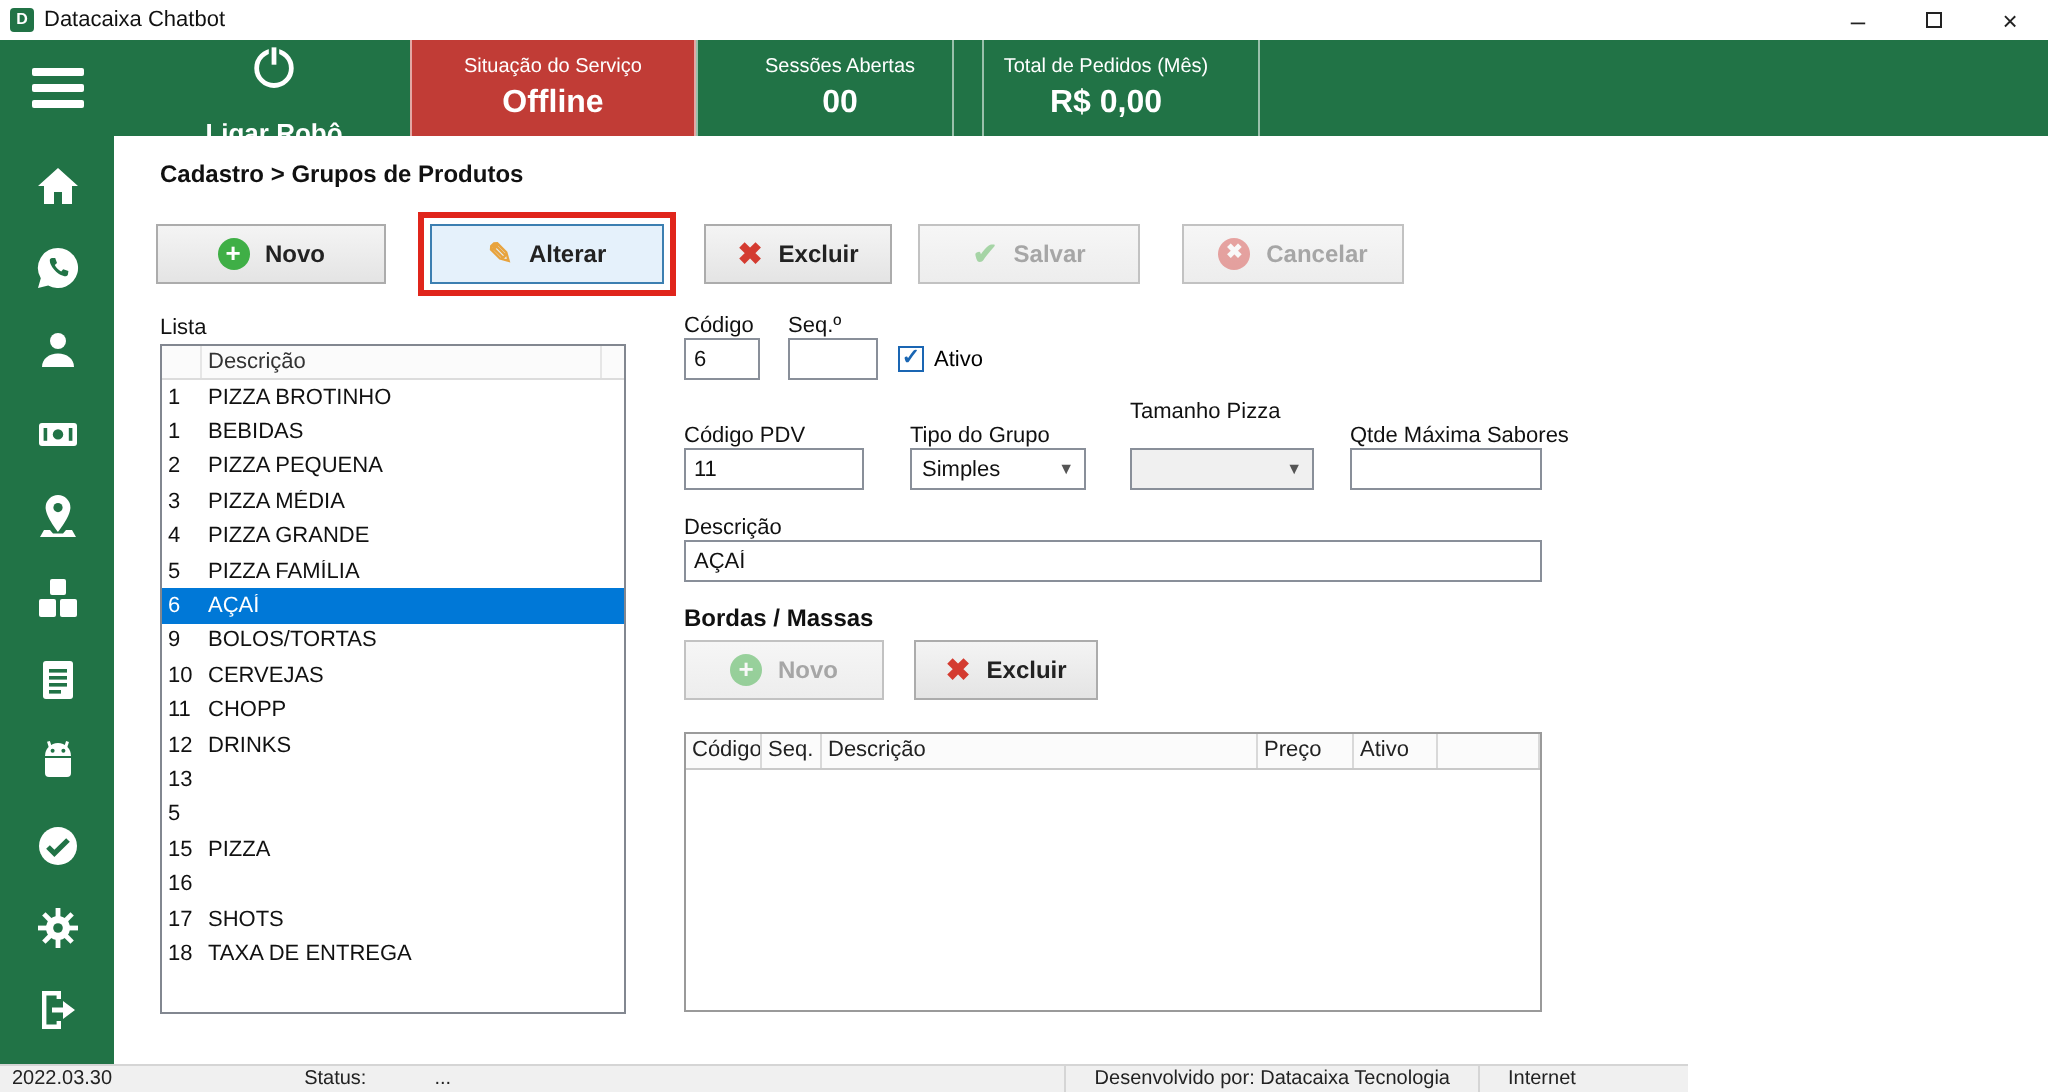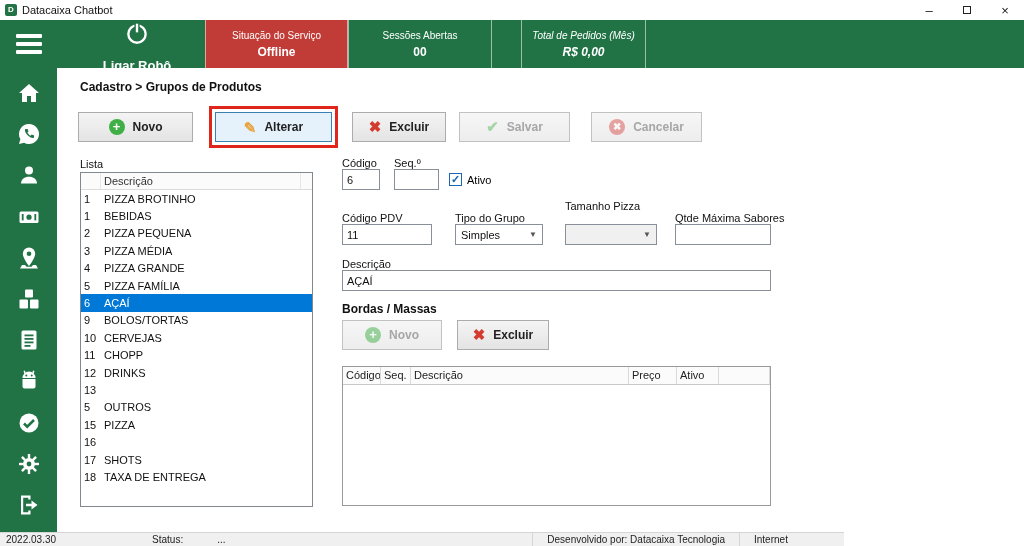--- a/index.html
+++ b/index.html
@@ -17,24 +17,24 @@
   .restore-box{width:8px;height:8px;border:1px solid #222;display:inline-block;}
 
   
   .header{position:absolute;left:0;top:20px;width:1024px;height:48px;background:var(--green);color:#fff;}
   .menu-cell{position:absolute;left:0;top:0;width:57px;height:48px;display:flex;flex-direction:column;align-items:center;justify-content:center;gap:4px;cursor:pointer;}
   .menu-cell .bar{width:26px;height:4px;background:#fff;border-radius:1px;}
   .power-cell{position:absolute;left:57px;top:0;width:148px;height:48px;display:flex;align-items:center;gap:8px;padding-left:12px;cursor:pointer;flex-direction:column;}
   .power-label{font-size:13px;font-weight:bold;}
   .hpanel{position:absolute;top:0;height:48px;display:flex;flex-direction:column;align-items:center;justify-content:center;gap:4px;border-left:1px solid rgba(255,255,255,.55);border-right:1px solid rgba(255,255,255,.55);}
   .hpanel .ptitle{font-size:10px;}
-  .hpanel .pvalue{font-size:12px;font-weight:bold;}
+  .hpanel .pvalue{font-size:16px;font-weight:bold;}
   .panel-service{left:205px;width:143px;background:var(--red);}
   .panel-sessions{left:348px;width:144px;}
-  .panel-orders{left:521px;width:125px;font-style:italic;}
+  .panel-orders{left:476px;width:154px;}
 
   
   .sidebar{position:absolute;left:0;top:68px;width:57px;height:464px;background:var(--green);display:flex;flex-direction:column;align-items:center;justify-content:space-between;padding:10px 0 12px 0;}
   .side-icon{width:30px;height:30px;display:flex;align-items:center;justify-content:center;cursor:pointer;}
   .side-icon svg{display:block;}
 
   
   .main{position:absolute;left:57px;top:68px;width:967px;height:464px;background:#fff;}
   .breadcrumb{position:absolute;left:23px;top:12px;font-size:12px;font-weight:bold;color:#111;}
 
@@ -295,21 +295,20 @@
           </div>
           <div class="list-row">
             <span class="col-num">12</span>
             <span class="col-desc">DRINKS</span>
           </div>
           <div class="list-row">
             <span class="col-num">13</span>
           </div>
           <div class="list-row">
             <span class="col-num">5</span>
-            <span class="col-desc">OUTROS</span>
           </div>
           <div class="list-row">
             <span class="col-num">15</span>
             <span class="col-desc">PIZZA</span>
           </div>
           <div class="list-row">
             <span class="col-num">16</span>
           </div>
           <div class="list-row">
             <span class="col-num">17</span>

